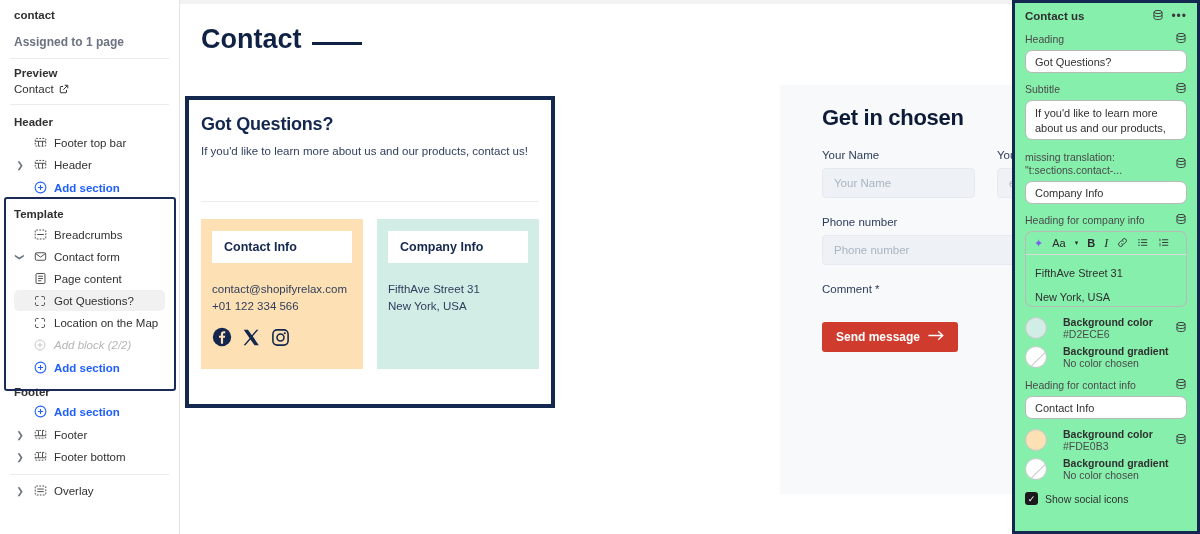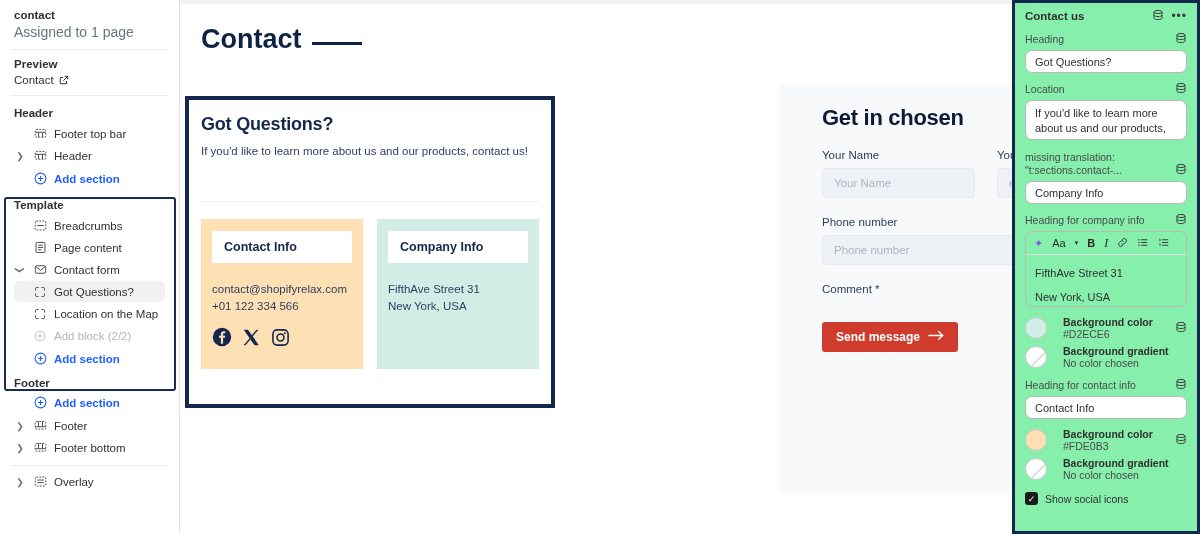--- a/index.html
+++ b/index.html
@@ -17,39 +17,39 @@
   .sidebar {
     width:180px; height:534px; flex:0 0 180px;
     background:#fff;
     border-right:1px solid #e3e3e3;
     font-size:11.5px;
     position:relative;
     overflow:hidden;
   }
   .sb-pad { padding:0 14px; }
   .sb-title { font-weight:bold; font-size:11.5px; color:#303030; margin-top:9px; }
-  .sb-sub { font-size:14px; color:#6b7280; margin-top:3px; }
+  .sb-sub { font-size:12px; color:#6b7280; margin-top:14px;font-weight:bold; }
   .sb-rule { height:1px; background:#ebebeb; margin:9px 10px 0 10px; }
   .sb-label { font-weight:bold; font-size:11.5px; color:#303030; }
   .sb-preview-row { display:flex; align-items:center; gap:5px; margin-top:4px; font-size:11.5px; color:#303030; }
   .ext-icon { display:inline-block; width:10px; height:10px; }
 
   .sb-group { margin-top:11px; }
   .sb-row {
     display:flex; align-items:center; gap:6px;
     height:21px; padding:0 6px 0 0;
     font-size:11.5px; color:#303030;
     border-radius:5px;
     margin:1px 0;
   }
   .sb-row .twisty { width:12px; flex:0 0 12px; display:flex; align-items:center; justify-content:center; color:#6b7280; font-size:9px; }
   .sb-row .ico { width:16px; flex:0 0 16px; display:flex; align-items:center; justify-content:center; color:#4a4a4a;}
   .sb-row.sub { padding-left:18px; }
   .sb-row.selected { background:#f1f1f1; }
-  .sb-row.muted { color:#b5b5b5; }
+  .sb-row.muted { color:#b5b5b5;font-style:italic; }
   .sb-row.muted .ico { color:#c4c4c4; }
   .sb-add { display:flex; align-items:center; gap:6px; height:21px; color:#1e5eff; font-weight:bold; font-size:11.5px; padding-left:18px; margin:2px 0;}
   .sb-add .ico { width:16px; flex:0 0 16px; display:flex; align-items:center; justify-content:center; color:#1e5eff; }
 
   .sb-sec-head { padding-left:0; font-weight:bold; font-size:11.5px; color:#303030; margin:2px 0 2px 0; }
 
   
   .tpl-outline {
     position:absolute; left:4px; top:197px; width:172px; height:194px;
     border:2px solid #1a2b58; border-radius:3px; pointer-events:none;
@@ -118,21 +118,21 @@
   
   .rpanel {
     width:188px; flex:0 0 188px; height:534px; background:#86efac;
     border:3px solid #14274f; position:relative; overflow:hidden;
     font-size:11px;
   }
   .rp-scroll { padding:6px 10px 0 10px; }
   .rp-head { display:flex; align-items:center; justify-content:space-between; margin-bottom:8px; }
   .rp-head-title { font-weight:bold; font-size:11.5px; color:#303030; }
   .rp-head-icons { display:flex; align-items:center; gap:7px; color:#3b3b3b; }
-  .rp-lbl-row { display:flex; align-items:flex-end; justify-content:space-between; margin-top:9px; }
+  .rp-lbl-row { display:flex; align-items:center; justify-content:space-between; margin-top:9px; }
   .rp-lbl { font-size:10.5px; color:#4a4a4a; line-height:13px; }
   .rp-input {
     width:100%; border:1px solid #b9b9b9; border-radius:7px; background:#fff;
     height:23px; padding:0 9px; font-size:11px; color:#303030; margin-top:4px;
     font-family:"Liberation Sans", sans-serif;
   }
   .rp-textarea {
     width:100%; border:1px solid #b9b9b9; border-radius:7px; background:#fff;
     padding:5px 9px; font-size:11px; color:#303030; margin-top:4px; resize:none;
     line-height:15px; font-family:"Liberation Sans", sans-serif; height:40px;
@@ -233,38 +233,38 @@
         <span class="twisty"></span>
         <span class="ico">
           <svg width="13" height="13" viewBox="0 0 16 16">
               <rect x="1.5" y="2.5" width="13" height="11" rx="1.2" fill="none" stroke="#4a4a4a" stroke-width="1.2" stroke-dasharray="2.2 1.6"></rect>
               <path d="M4 8h8" stroke="#4a4a4a" stroke-width="1.3"></path>
             </svg>
         </span>
         <span>Breadcrumbs</span>
       </div>
       <div class="sb-row">
+        <span class="twisty" style="transform:rotate(90deg);">❯</span>
+        <span class="ico">
+          <svg width="13" height="13" viewBox="0 0 16 16">
+              <rect x="1.6" y="3.4" width="12.8" height="9.2" rx="1.6" fill="none" stroke="#4a4a4a" stroke-width="1.2"></rect>
+              <path d="M2.4 4.6L8 8.8l5.6-4.2" fill="none" stroke="#4a4a4a" stroke-width="1.2"></path>
+            </svg>
+        </span>
+        <span>Contact form</span>
+      </div>
+      <div class="sb-row">
         <span class="twisty"></span>
         <span class="ico">
           <svg width="13" height="13" viewBox="0 0 16 16">
               <rect x="2.5" y="1.8" width="11" height="12.4" rx="1.4" fill="none" stroke="#4a4a4a" stroke-width="1.2"></rect>
               <path d="M5 5.2h6M5 8h6M5 10.8h4" stroke="#4a4a4a" stroke-width="1.2"></path>
             </svg>
         </span>
         <span>Page content</span>
-      </div>
-      <div class="sb-row">
-        <span class="twisty" style="transform:rotate(90deg);">❯</span>
-        <span class="ico">
-          <svg width="13" height="13" viewBox="0 0 16 16">
-              <rect x="1.6" y="3.4" width="12.8" height="9.2" rx="1.6" fill="none" stroke="#4a4a4a" stroke-width="1.2"></rect>
-              <path d="M2.4 4.6L8 8.8l5.6-4.2" fill="none" stroke="#4a4a4a" stroke-width="1.2"></path>
-            </svg>
-        </span>
-        <span>Contact form</span>
       </div>
       <div class="sb-row sub selected">
         <span class="ico">
           <svg width="12" height="12" viewBox="0 0 16 16">
               <path d="M2 5.5V3.6A1.6 1.6 0 0 1 3.6 2h1.9M10.5 2h1.9A1.6 1.6 0 0 1 14 3.6v1.9M14 10.5v1.9a1.6 1.6 0 0 1-1.6 1.6h-1.9M5.5 14H3.6A1.6 1.6 0 0 1 2 12.4v-1.9" fill="none" stroke="#4a4a4a" stroke-width="1.3" stroke-linecap="round"></path>
             </svg>
         </span>
         <span>Got Questions?</span>
       </div>
       <div class="sb-row sub">
@@ -451,21 +451,21 @@
           <svg class="db-ico" viewBox="0 0 16 16">
               <ellipse cx="8" cy="4" rx="5.4" ry="2.1" fill="none" stroke="#3b3b3b" stroke-width="1.3"></ellipse>
               <path d="M2.6 4v8c0 1.2 2.4 2.1 5.4 2.1s5.4-.9 5.4-2.1V4" fill="none" stroke="#3b3b3b" stroke-width="1.3"></path>
               <path d="M2.6 8c0 1.2 2.4 2.1 5.4 2.1s5.4-.9 5.4-2.1" fill="none" stroke="#3b3b3b" stroke-width="1.3"></path>
             </svg>
         </span>
       </div>
       <input class="rp-input" value="Got Questions?" style="">
 
       <div class="rp-lbl-row">
-        <span class="rp-lbl">Location</span>
+        <span class="rp-lbl">Subtitle</span>
         <span>
           <svg class="db-ico" viewBox="0 0 16 16">
               <ellipse cx="8" cy="4" rx="5.4" ry="2.1" fill="none" stroke="#3b3b3b" stroke-width="1.3"></ellipse>
               <path d="M2.6 4v8c0 1.2 2.4 2.1 5.4 2.1s5.4-.9 5.4-2.1V4" fill="none" stroke="#3b3b3b" stroke-width="1.3"></path>
               <path d="M2.6 8c0 1.2 2.4 2.1 5.4 2.1s5.4-.9 5.4-2.1" fill="none" stroke="#3b3b3b" stroke-width="1.3"></path>
             </svg>
         </span>
       </div>
       <textarea class="rp-textarea" style="">If you'd like to learn more about us and our products, contact us!</textarea>
 

